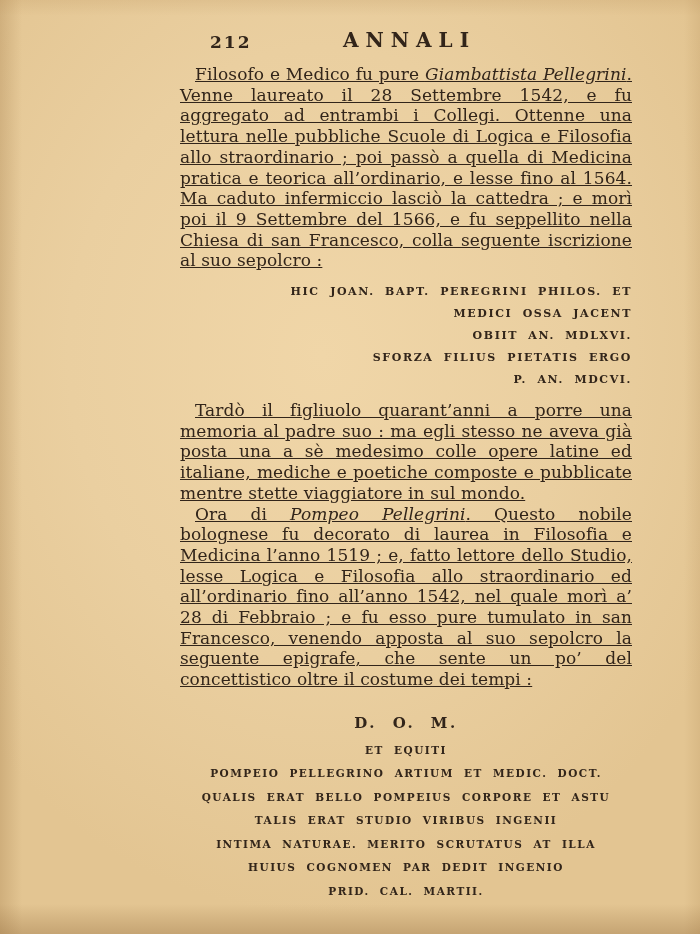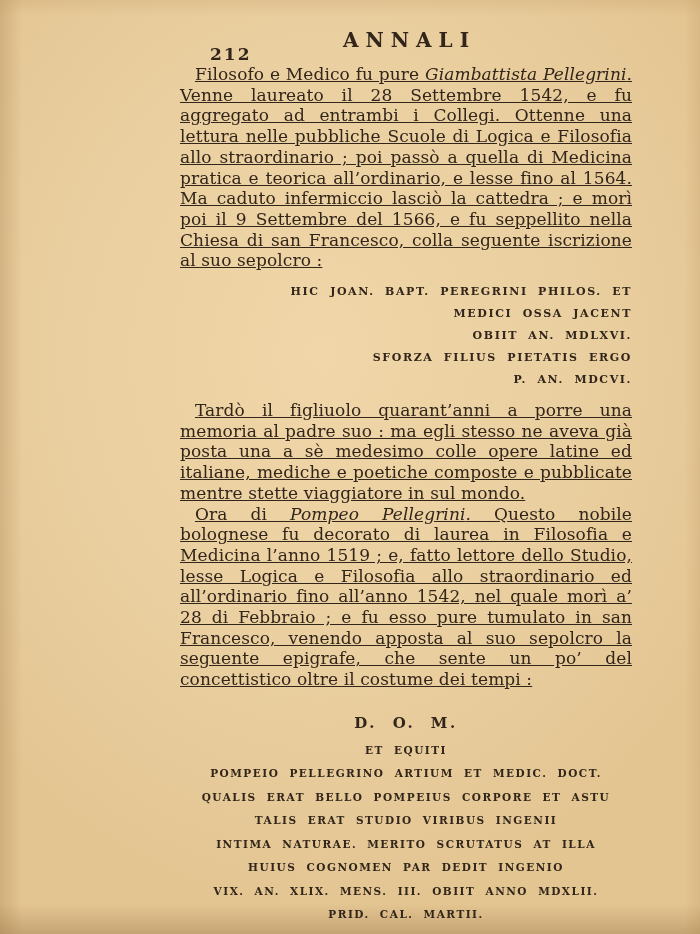--- a/index.html
+++ b/index.html
@@ -32,21 +32,21 @@
     padding-top: 28px;
   }
   .page-header {
     position: relative;
     height: 28px;
     margin-bottom: 8px;
   }
   .page-number {
     position: absolute;
     left: 30px;
-    top: 16px;
+    top: 4px;
     font-size: 17px;
     font-weight: 700;
     letter-spacing: 2px;
   }
   .running-title {
     display: block;
     text-align: center;
     font-size: 20px;
     font-weight: 700;
     letter-spacing: 7px;
@@ -126,18 +126,17 @@
 
     <div class="dom-heading">D. O. M.</div>
 
     <div class="inscription insc2">
       <div class="insc-line">ET EQUITI</div>
       <div class="insc-line">POMPEIO PELLEGRINO ARTIUM ET MEDIC. DOCT.</div>
       <div class="insc-line">QUALIS ERAT BELLO POMPEIUS CORPORE ET ASTU</div>
       <div class="insc-line">TALIS ERAT STUDIO VIRIBUS INGENII</div>
       <div class="insc-line">INTIMA NATURAE. MERITO SCRUTATUS AT ILLA</div>
       <div class="insc-line">HUIUS COGNOMEN PAR DEDIT INGENIO</div>
-      <div class="insc-line">VIX. AN. XLIX. MENS. III. OBIIT ANNO MDXLII.</div>
       <div class="insc-line">PRID. CAL. MARTII.</div>
     </div>
 
   </div>
 </div>
 
 </body></html>

